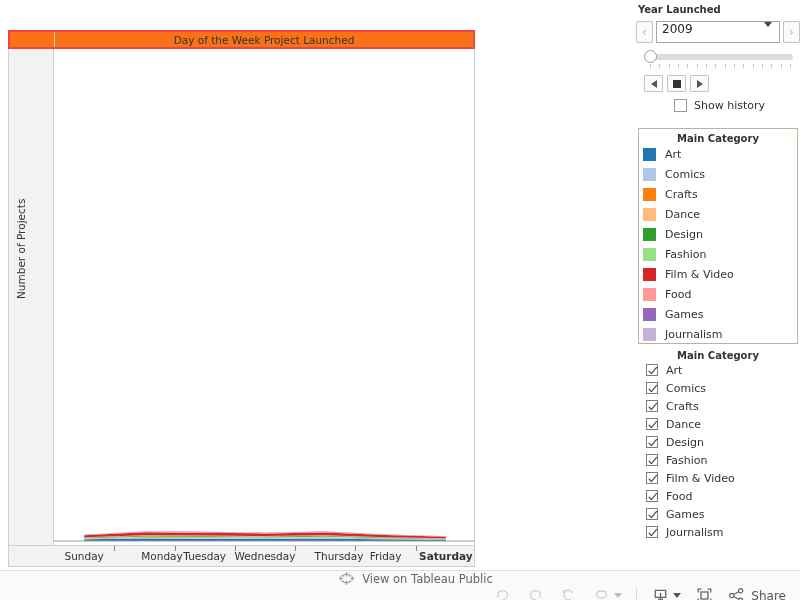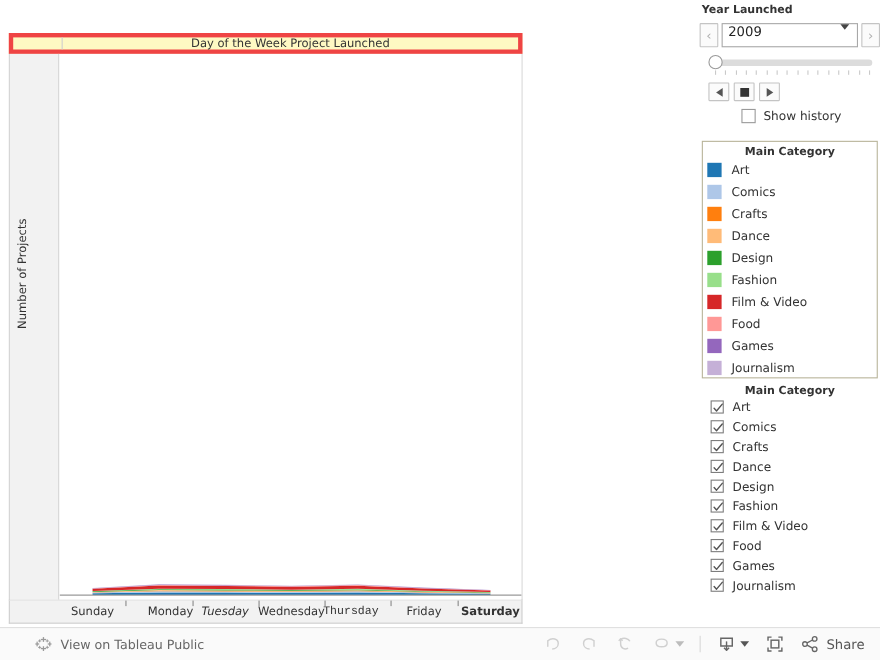--- a/index.html
+++ b/index.html
@@ -16,21 +16,21 @@
   #viz-area { position:absolute; left:0; top:0; width:632px; height:570px; background:#fff; }
 
   #chart-title {
     position:absolute; left:0; top:5px; width:482px;
     text-align:center; font-size:14px; color:#333; letter-spacing:.1px;
   }
 
   
   #col-header-band {
     position:absolute; left:8px; top:30px; width:467px; height:19px;
-    background:#fef9c3; border:4px solid #ef4444; display:flex;
+    background:#f97316; border:2px solid #ef4444; display:flex;
   }
   #col-header-corner { width:45px; border-right:1px solid #cfcfcf; height:100%; }
   #col-header-label {
     flex:1; display:flex; align-items:center; justify-content:center;
     font-size:10.5px; color:#333;
   }
 
   
   #plot-frame {
     position:absolute; left:8px; top:49px; width:467px; height:497px;
@@ -134,21 +134,21 @@
     width:12px; height:12px; border:1px solid #7d7d7d; background:#fff;
     margin-right:8px; flex:0 0 auto; position:relative;
   }
   .cb svg { position:absolute; left:0; top:0; }
   .filter-label { font-size:11px; color:#333; }
 
   
   #toolbar {
     position:absolute; left:0; top:570px; width:800px; height:30px;
     background:#fafafa; border-top:1px solid #e0e0e0;
-    display:flex; align-items:center;
+    display:flex; align-items:center;flex-direction:column;
   }
   #tableau-link { display:flex; align-items:center; gap:8px; margin-left:32px; }
   #tableau-link-label { font-size:11.5px; color:#666; }
   #toolbar-right { margin-left:auto; display:flex; align-items:center; gap:14px; margin-right:14px; }
   .tb-icon { display:flex; align-items:center; color:#d0d0d0; }
   .tb-icon.active { color:#666; }
   .tb-caret { width:0;height:0;border-left:4px solid transparent;border-right:4px solid transparent;border-top:5px solid #bcbcbc; margin-left:3px; }
   .tb-caret.dark { border-top-color:#555; }
   #tb-sep { width:1px; height:15px; background:#d8d8d8; }
   #share-group { display:flex; align-items:center; gap:6px; }
@@ -203,27 +203,27 @@
           <path d="M 30.14 485.58 L 90.43 482.18 L 150.71 482.55 L 211.00 483.59 L 271.29 482.27 L 331.57 485.20 L 391.86 487.28 L 391.86 487.37 L 331.57 485.39 L 271.29 482.55 L 211.00 483.78 L 150.71 482.84 L 90.43 482.46 L 30.14 485.77 Z" fill="#c5b0d7"></path>
           <line x1="0" x2="422" y1="492" y2="492" stroke="#9a9a9a" stroke-width="1"></line>
         </svg>
     </div>
   </div>
 
   <div id="x-axis-band">
     <div id="x-axis-inner">
         <div class="xtick-label" style="left: 30.1429px;">Sunday</div>
         <div class="xtick-mark" style="left: 60.2857px;"></div>
-        <div class="xtick-label" style="left: 101px;">Monday</div>
+        <div class="xtick-label" style="left: 108px;">Monday</div>
         <div class="xtick-mark" style="left: 120.571px;"></div>
-        <div class="xtick-label" style="left: 150.714px; font-style: italic;">Tuesday</div>
+        <div class="xtick-label" style="left: 150.714px;">Tuesday</div>
         <div class="xtick-mark" style="left: 180.857px;"></div>
         <div class="xtick-label" style="left: 211px;">Wednesday</div>
         <div class="xtick-mark" style="left: 241.143px;"></div>
-        <div class="xtick-label" style="left: 265px; font-family: Liberation Mono, monospace;">Thursday</div>
+        <div class="xtick-label" style="left: 285px;">Thursday</div>
         <div class="xtick-mark" style="left: 301.429px;"></div>
         <div class="xtick-label" style="left: 331.571px;">Friday</div>
         <div class="xtick-mark" style="left: 361.714px;"></div>
         <div class="xtick-label" style="left: 391.857px; font-weight: bold;">Saturday</div>
       </div>
   </div>
 </div>
 
 <div id="right-panel">
 

